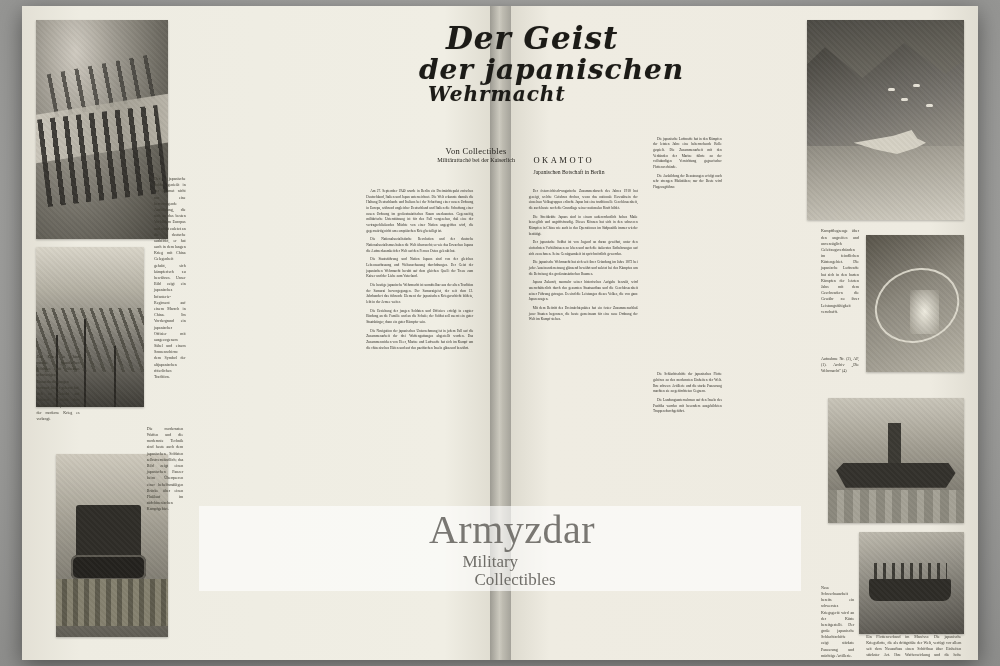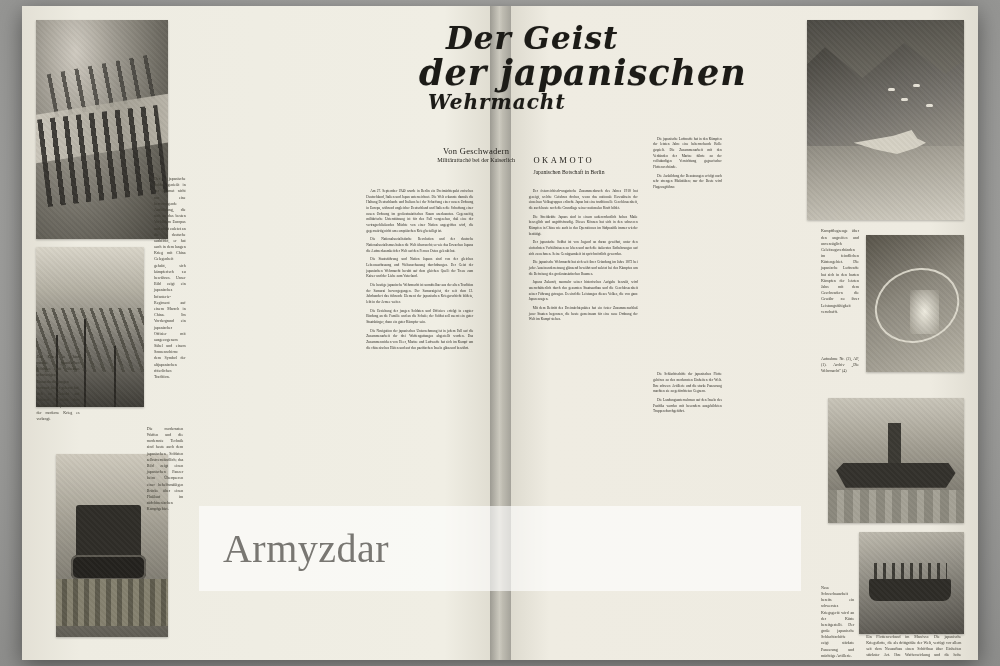--- a/index.html
+++ b/index.html
@@ -157,21 +157,21 @@
     position:absolute;left:36.5%;top:2.5%;width:47%;
     color:#1c1b17;
     font-family:"DejaVu Serif", serif;
     font-style:italic;
     font-weight:700;
     letter-spacing:1px;
     text-shadow:0 0 1px rgba(0,0,0,.25);
     margin-left:48px;
   }
   .headline .l1{font-size:31px;line-height:1.05;display:block;margin-left:6%;}
-  .headline .l2{font-size:35px;line-height:1.05;display:block;margin-left:0%;}
+  .headline .l2{font-size:28px;line-height:1.05;display:block;margin-left:0%;}
   .headline .l3{font-size:20px;line-height:1.05;display:block;margin-left:2%;}
   .byline{
     position:absolute;left:36.5%;top:21.4%;width:22%;
     text-align:center;color:#26241f;
   }
   .byline .b1{display:block;font-size:8.5px;letter-spacing:.3px;}
   .byline .b3{display:block;font-size:6.0px;margin-top:1px;}
   .byline2{
     position:absolute;left:53.5%;top:22.8%;width:20%;
     color:#26241f;
@@ -193,20 +193,21 @@
   #col-3{left:66.0%;top:20.0%;width:7.2%;height:28.0%;}
   #col-4{left:66.0%;top:56.0%;width:7.2%;height:33.0%;}
   
   .watermark{
     position:absolute;
     left:18.5%;top:76.5%;
     width:63%;height:13%;
     background:rgba(255,255,255,.62);
     display:flex;align-items:center;
     pointer-events:none;
+    flex-direction:column;
   }
   .wm-main{
     font-family:"Liberation Serif", serif;
     font-size:40px;
     color:#6f6d68;
     letter-spacing:.5px;
     margin-left:4%;
     opacity:.92;
   }
   .wm-sub{
@@ -291,21 +292,21 @@
 
   <div class="gutter"></div>
 
   <div class="headline">
     <span class="l1">Der Geist</span>
     <span class="l2">der japanischen</span>
     <span class="l3">Wehrmacht</span>
   </div>
 
   <div class="byline">
-    <span class="b1">Von Geschwadern</span>
+    <span class="b1">Von Collectibles</span>
     <span class="b3">Militärattaché bei der Kaiserlich</span>
   </div>
 
   <div class="byline2">
     <span class="n">OKAMOTO</span>
     <span class="s">Japanischen Botschaft in Berlin</span>
   </div>
 
   <div class="col" id="col-1">
       <p>Am 27. September 1940 wurde in Berlin ein Dreimächtepakt zwischen Deutschland, Italien und Japan unterzeichnet. Die Welt erkannte damals die Haltung Deutschlands und Italiens bei der Schaffung einer neuen Ordnung in Europa, während ungleicher Deutschland und Italien die Schaffung einer neuen Ordnung im großostasiatischen Raum anerkannten. Gegenseitig militärische Unterstützung ist für den Fall vorgesehen, daß eine der vertragschließenden Mächte von einer Nation angegriffen wird, die gegenwärtig nicht am europäischen Krieg beteiligt ist.</p>
@@ -327,15 +328,19 @@
       <p>Die japanische Luftwaffe hat in den Kämpfen der letzten Jahre eine beherrschende Rolle gespielt. Die Zusammenarbeit mit den Verbänden der Marine führte zu der vollständigen Vernichtung gegnerischer Flottenverbände.</p>
       <p>Die Ausbildung der Besatzungen erfolgt nach sehr strengen Maßstäben; nur der Beste wird Flugzeugführer.</p>
     </div>
   <div class="col" id="col-4">
       <p>Die Schlachtschiffe der japanischen Flotte gehören zu den modernsten Einheiten der Welt. Ihre schwere Artillerie und die starke Panzerung machten sie zu gefürchteten Gegnern.</p>
       <p>Die Landungsunternehmen auf den Inseln des Pazifiks wurden mit besonders ausgebildeten Truppen durchgeführt.</p>
     </div>
 
   <div class="watermark">
     <div class="wm-main">Armyzdar</div>
+    <div class="wm-sub">
+      <span class="w1">Military</span>
+      <span class="w2">Collectibles</span>
+    </div>
   </div>
 
 </div>
 
 </body></html>

